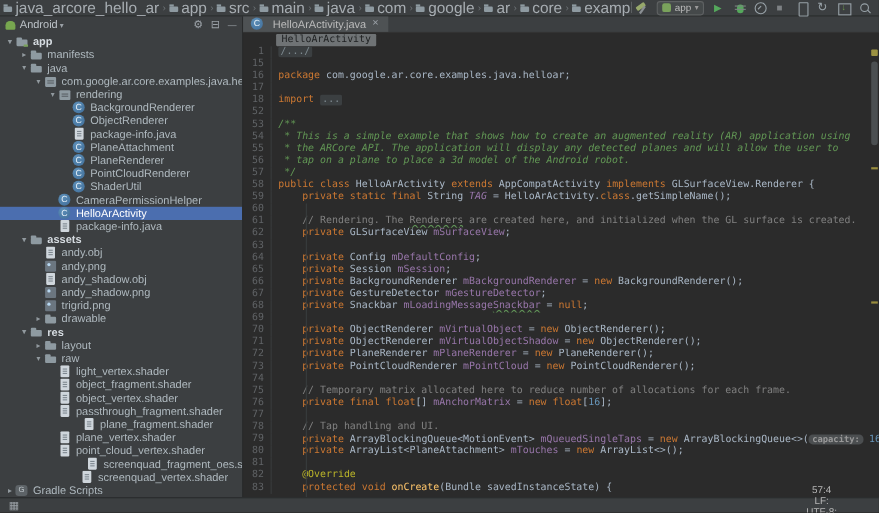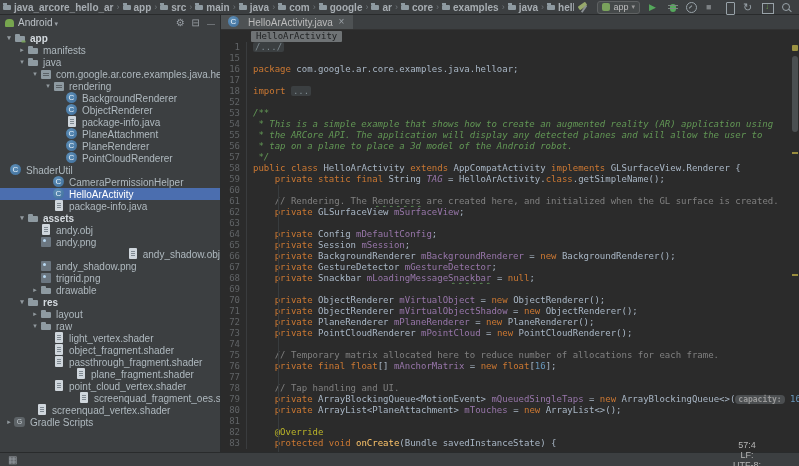--- a/index.html
+++ b/index.html
@@ -4,21 +4,21 @@
 <style>
   * { margin:0; padding:0; box-sizing:border-box; }
   html,body { width:799px; height:466px; overflow:hidden; background:#2b2b2b;
     font-family:"Liberation Sans", sans-serif; }
   .ide { width:799px; height:466px; display:flex; flex-direction:column; }
 
   
   .toolbar { height:15px; background:#3c3f41; border-bottom:1px solid #292b2c;
     display:flex; align-items:center; justify-content:space-between; padding:0 3px; flex:none; }
   .nav-bar { display:flex; align-items:center; overflow:hidden; white-space:nowrap; flex:1 1 auto; min-width:0; }
-  .bc-item { display:inline-flex; align-items:flex-start; font-size:10px; color:#a7adb2; cursor:default;font-weight:bold; }
+  .bc-item { display:inline-flex; align-items:center; font-size:14px; color:#a7adb2; cursor:default; }
   .bc-item > span:last-child { margin-left:2px; }
   .bc-sep { color:#6f7579; margin:0 3px; font-size:9px; }
   .bci { display:inline-block; width:9px; height:9px; position:relative; flex:none; }
   .bci-folder::before { content:""; position:absolute; left:0; top:3px; width:8px; height:5px; background:#8E9AA1; border-radius:1px; }
   .bci-folder::after  { content:""; position:absolute; left:0; top:1px; width:4px; height:2px; background:#8E9AA1; }
   .bci-class::before  { content:"C"; position:absolute; left:0; top:0; width:9px; height:9px; border-radius:50%;
     background:#4a7aa5; color:#e8f2fa; font-size:6px; line-height:9px; text-align:center; }
   .tb-right { display:flex; align-items:center; flex:none; }
   .tbi { width:17px; height:13px; position:relative; display:inline-block; margin:0 1px; }
   .build-hammer-icon::before { content:""; position:absolute; left:3px; top:3px; width:9px; height:4px; background:#97A86B; border-radius:1px; transform:rotate(-35deg); }
@@ -267,21 +267,21 @@
           <div class="trow" style="padding-left: 56px;">
             <span class="arr"></span>
             <span class="ti ti-class"></span>
             <span class="tlabel">PlaneRenderer</span>
           </div>
           <div class="trow" style="padding-left: 56px;">
             <span class="arr"></span>
             <span class="ti ti-class"></span>
             <span class="tlabel">PointCloudRenderer</span>
           </div>
-          <div class="trow" style="">
+          <div class="trow" style="padding-left: 56px;">
             <span class="arr"></span>
             <span class="ti ti-class"></span>
             <span class="tlabel">ShaderUtil</span>
           </div>
           <div class="trow" style="padding-left: 43px;">
             <span class="arr"></span>
             <span class="ti ti-class"></span>
             <span class="tlabel">CameraPermissionHelper</span>
           </div>
           <div class="trow sel" style="padding-left: 43px;">
@@ -302,21 +302,21 @@
           <div class="trow" style="padding-left: 30px;">
             <span class="arr"></span>
             <span class="ti ti-file"></span>
             <span class="tlabel">andy.obj</span>
           </div>
           <div class="trow" style="padding-left: 30px;">
             <span class="arr"></span>
             <span class="ti ti-image"></span>
             <span class="tlabel">andy.png</span>
           </div>
-          <div class="trow" style="padding-left: 30px; justify-content: flex-end;">
+          <div class="trow" style="padding-left: 30px;">
             <span class="arr"></span>
             <span class="ti ti-file"></span>
             <span class="tlabel">andy_shadow.obj</span>
           </div>
           <div class="trow" style="padding-left: 30px;">
             <span class="arr"></span>
             <span class="ti ti-image"></span>
             <span class="tlabel">andy_shadow.png</span>
           </div>
           <div class="trow" style="padding-left: 30px;">
@@ -350,38 +350,48 @@
             <span class="tlabel">light_vertex.shader</span>
           </div>
           <div class="trow" style="padding-left: 43px;">
             <span class="arr"></span>
             <span class="ti ti-file"></span>
             <span class="tlabel">object_fragment.shader</span>
           </div>
           <div class="trow" style="padding-left: 43px;">
             <span class="arr"></span>
             <span class="ti ti-file"></span>
+            <span class="tlabel">object_vertex.shader</span>
+          </div>
+          <div class="trow" style="padding-left: 43px;">
+            <span class="arr"></span>
+            <span class="ti ti-file"></span>
             <span class="tlabel">passthrough_fragment.shader</span>
           </div>
           <div class="trow" style="padding-left: 65px;">
             <span class="arr"></span>
             <span class="ti ti-file"></span>
             <span class="tlabel">plane_fragment.shader</span>
           </div>
           <div class="trow" style="padding-left: 43px;">
             <span class="arr"></span>
             <span class="ti ti-file"></span>
+            <span class="tlabel">plane_vertex.shader</span>
+          </div>
+          <div class="trow" style="padding-left: 43px;">
+            <span class="arr"></span>
+            <span class="ti ti-file"></span>
             <span class="tlabel">point_cloud_vertex.shader</span>
           </div>
           <div class="trow" style="padding-left: 68px;">
             <span class="arr"></span>
             <span class="ti ti-file"></span>
             <span class="tlabel">screenquad_fragment_oes.shader</span>
           </div>
-          <div class="trow" style="padding-left: 26px;">
+          <div class="trow" style="padding-left: 63px;">
             <span class="arr"></span>
             <span class="ti ti-file"></span>
             <span class="tlabel">screenquad_vertex.shader</span>
           </div>
           <div class="trow" style="padding-left: 4px;">
             <span class="arr">▸</span>
             <span class="ti ti-gradle"></span>
             <span class="tlabel">Gradle Scripts</span>
           </div>
         </div>

